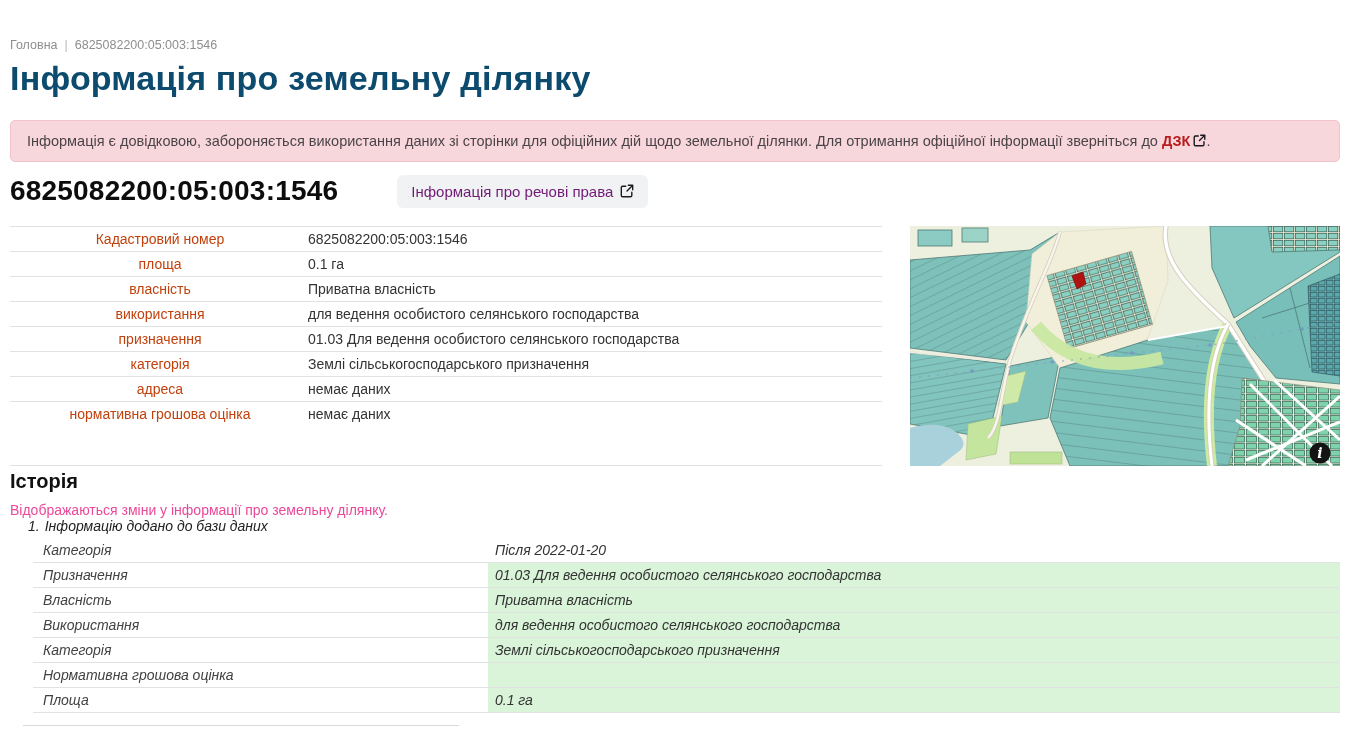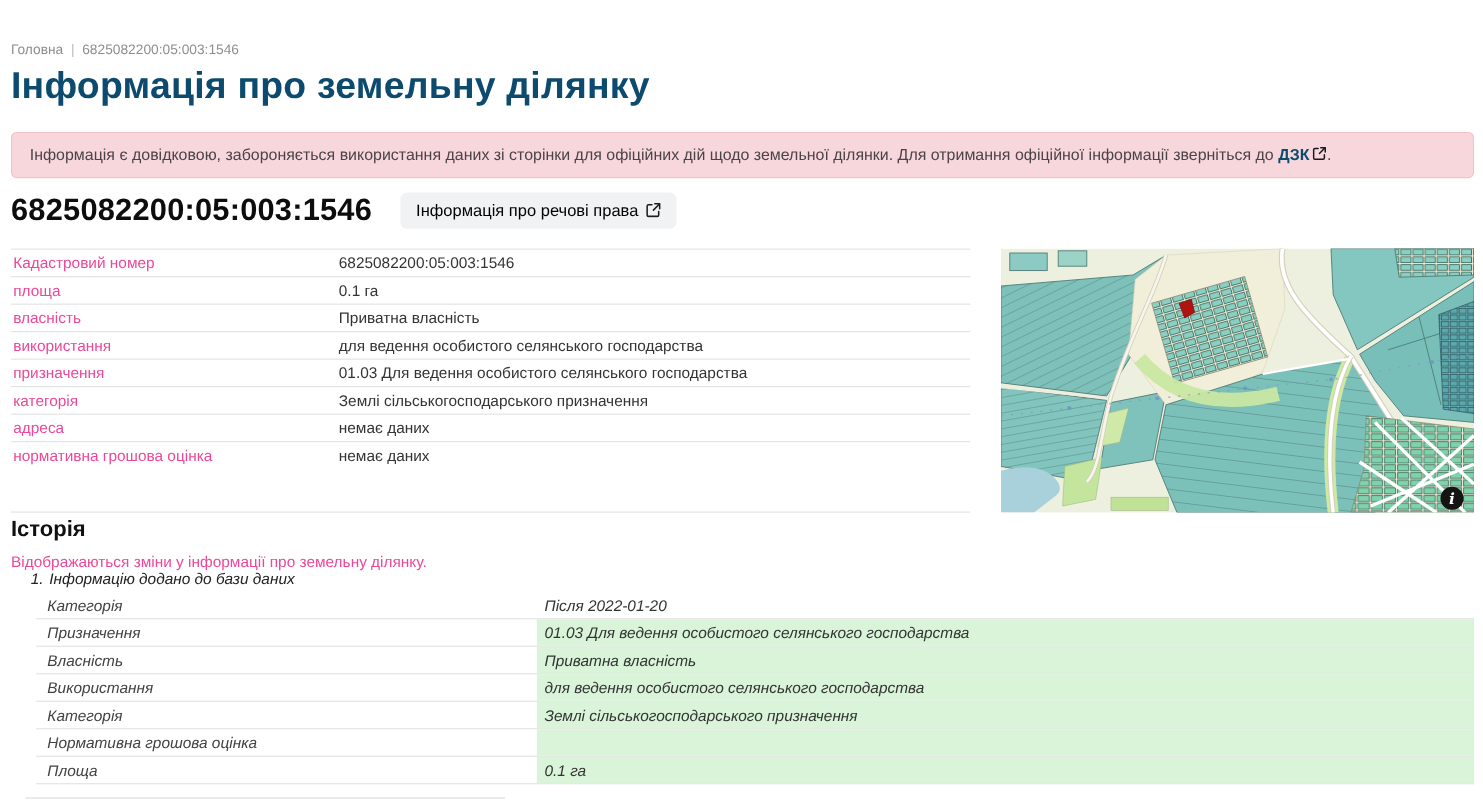--- a/index.html
+++ b/index.html
@@ -7,33 +7,33 @@
   .page { width: 1348px; height: 729px; overflow: hidden; padding: 8px 8px 0 10px; position: relative; background:#fff; }
 
   .breadcrumb { font-size: 12.5px; color: #8e8e8e; margin-top: 30px; }
   .bc-home { color: #8e8e8e; text-decoration: none; cursor: pointer; }
   .bc-sep { margin: 0 7px; color: #b9b9b9; }
 
   .page-title { margin: 9px 0 0; font-size: 34px; line-height: 1.05; font-weight: 700; color: #0c4a6e; letter-spacing: .2px; }
 
   .alert { margin-top: 23px; background: #f8d7dc; border: 1px solid #f2c3cb; border-radius: 5px;
            padding: 12px 16px; font-size: 14.5px; color: #4a4449; width: 1330px; }
-  .dzk-link { font-weight: 700; color: #0c4a6e; text-decoration: none; cursor: pointer; white-space: nowrap; }
+  .dzk-link { font-weight: 700; color: #b91c1c; text-decoration: none; cursor: pointer; white-space: nowrap; }
   .ext-icon { vertical-align: -1px; margin-left: 3px; }
 
   .head-row { display: flex; align-items: center; margin-top: 13px; gap: 26px; }
   .cad-number { font-size: 28px; font-weight: 700; color: #0d0d0d; letter-spacing: .2px; }
   .rights-btn { display: inline-flex; align-items: center; gap: 4px; background: #f1f2f4; border: none;
-                border-radius: 6px; padding: 9px 14px; font-size: 15px; color: #000000; cursor: pointer;
-                font-family: inherit; line-height: 1; }
+                border-radius: 6px; padding: 9px 14px; font-size: 15px; color: #701a75; cursor: pointer;
+                font-family: inherit; line-height: 1; margin-left: 33px; }
 
   .content-row { display: flex; margin-top: 18px; }
   .details { width: 872px; border-bottom: 1px solid #e2e2e2; }
   .drow { display: flex; align-items: center; height: 25px; border-top: 1px solid #e2e2e2; font-size: 14px; }
-  .dlabel { width: 298px; color: #ec4899; padding-left: 2px; }
+  .dlabel { width: 298px; color: #c2410c; padding-left: 2px; text-align: center; }
   .dvalue { flex: 1; color: #333; }
 
   .map-wrap { margin-left: auto; width: 430px; height: 240px; position: relative; cursor: grab; }
   .map-wrap svg { display: block; }
 
   .history-title { margin: 4px 0 0; font-size: 20px; font-weight: 700; color: #101010; }
   .history-sub { margin-top: 9px; font-size: 14px; color: #ec4899; }
 
   .hentry { font-size: 14px; font-style: italic; }
   .hentry-head { padding-left: 18px; color: #222; }

